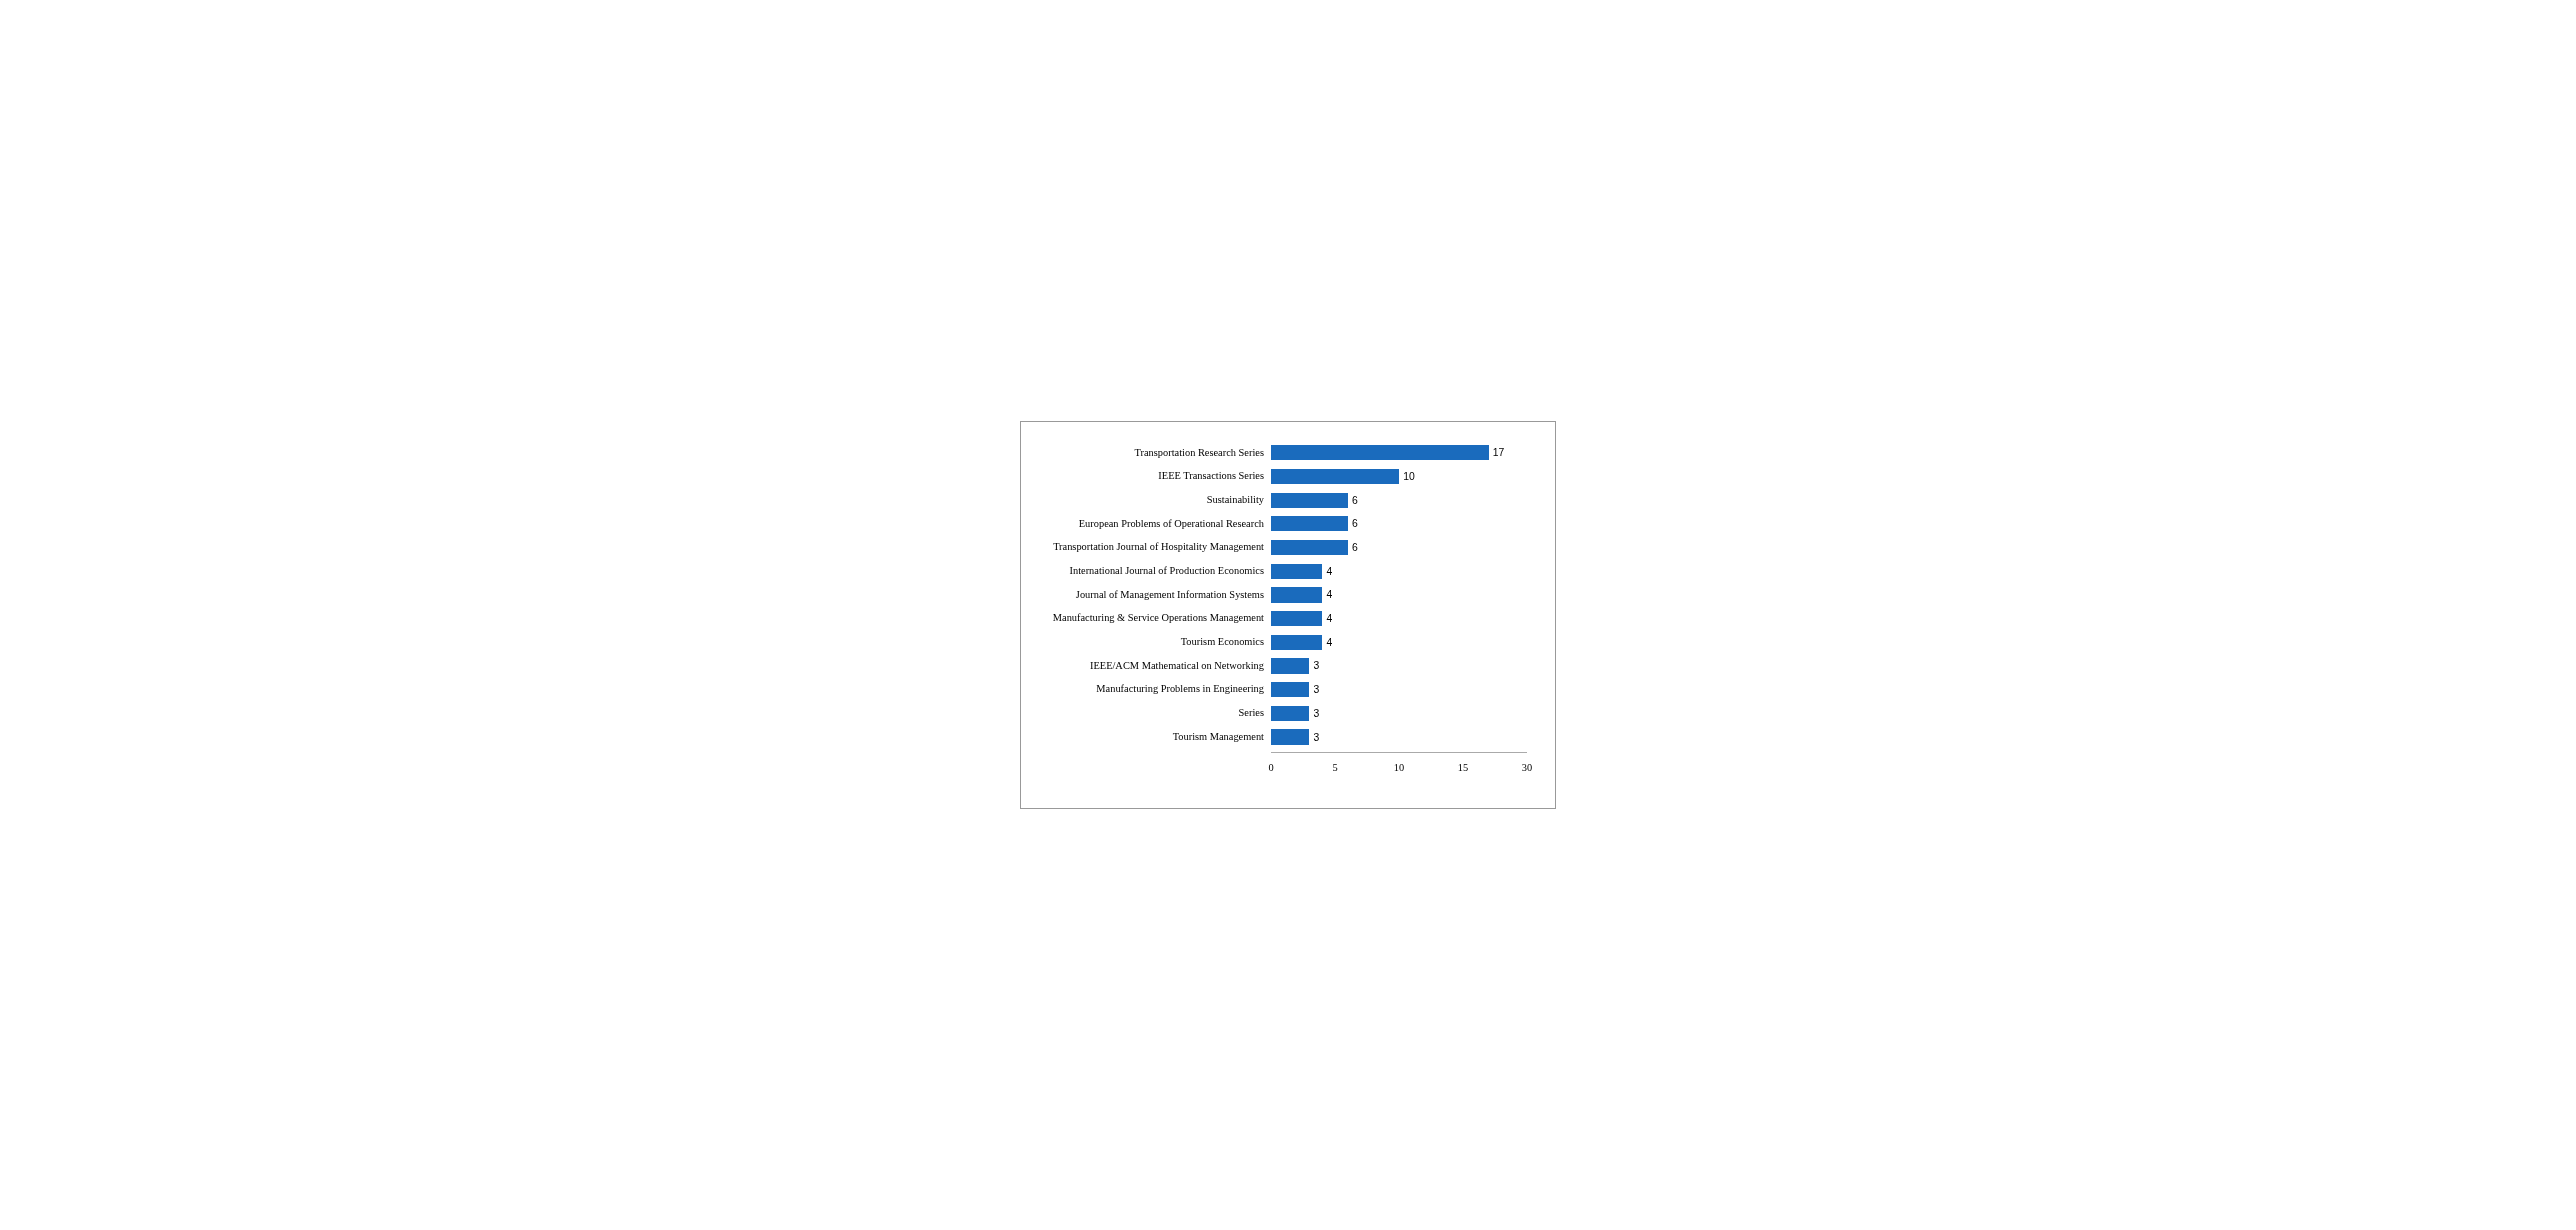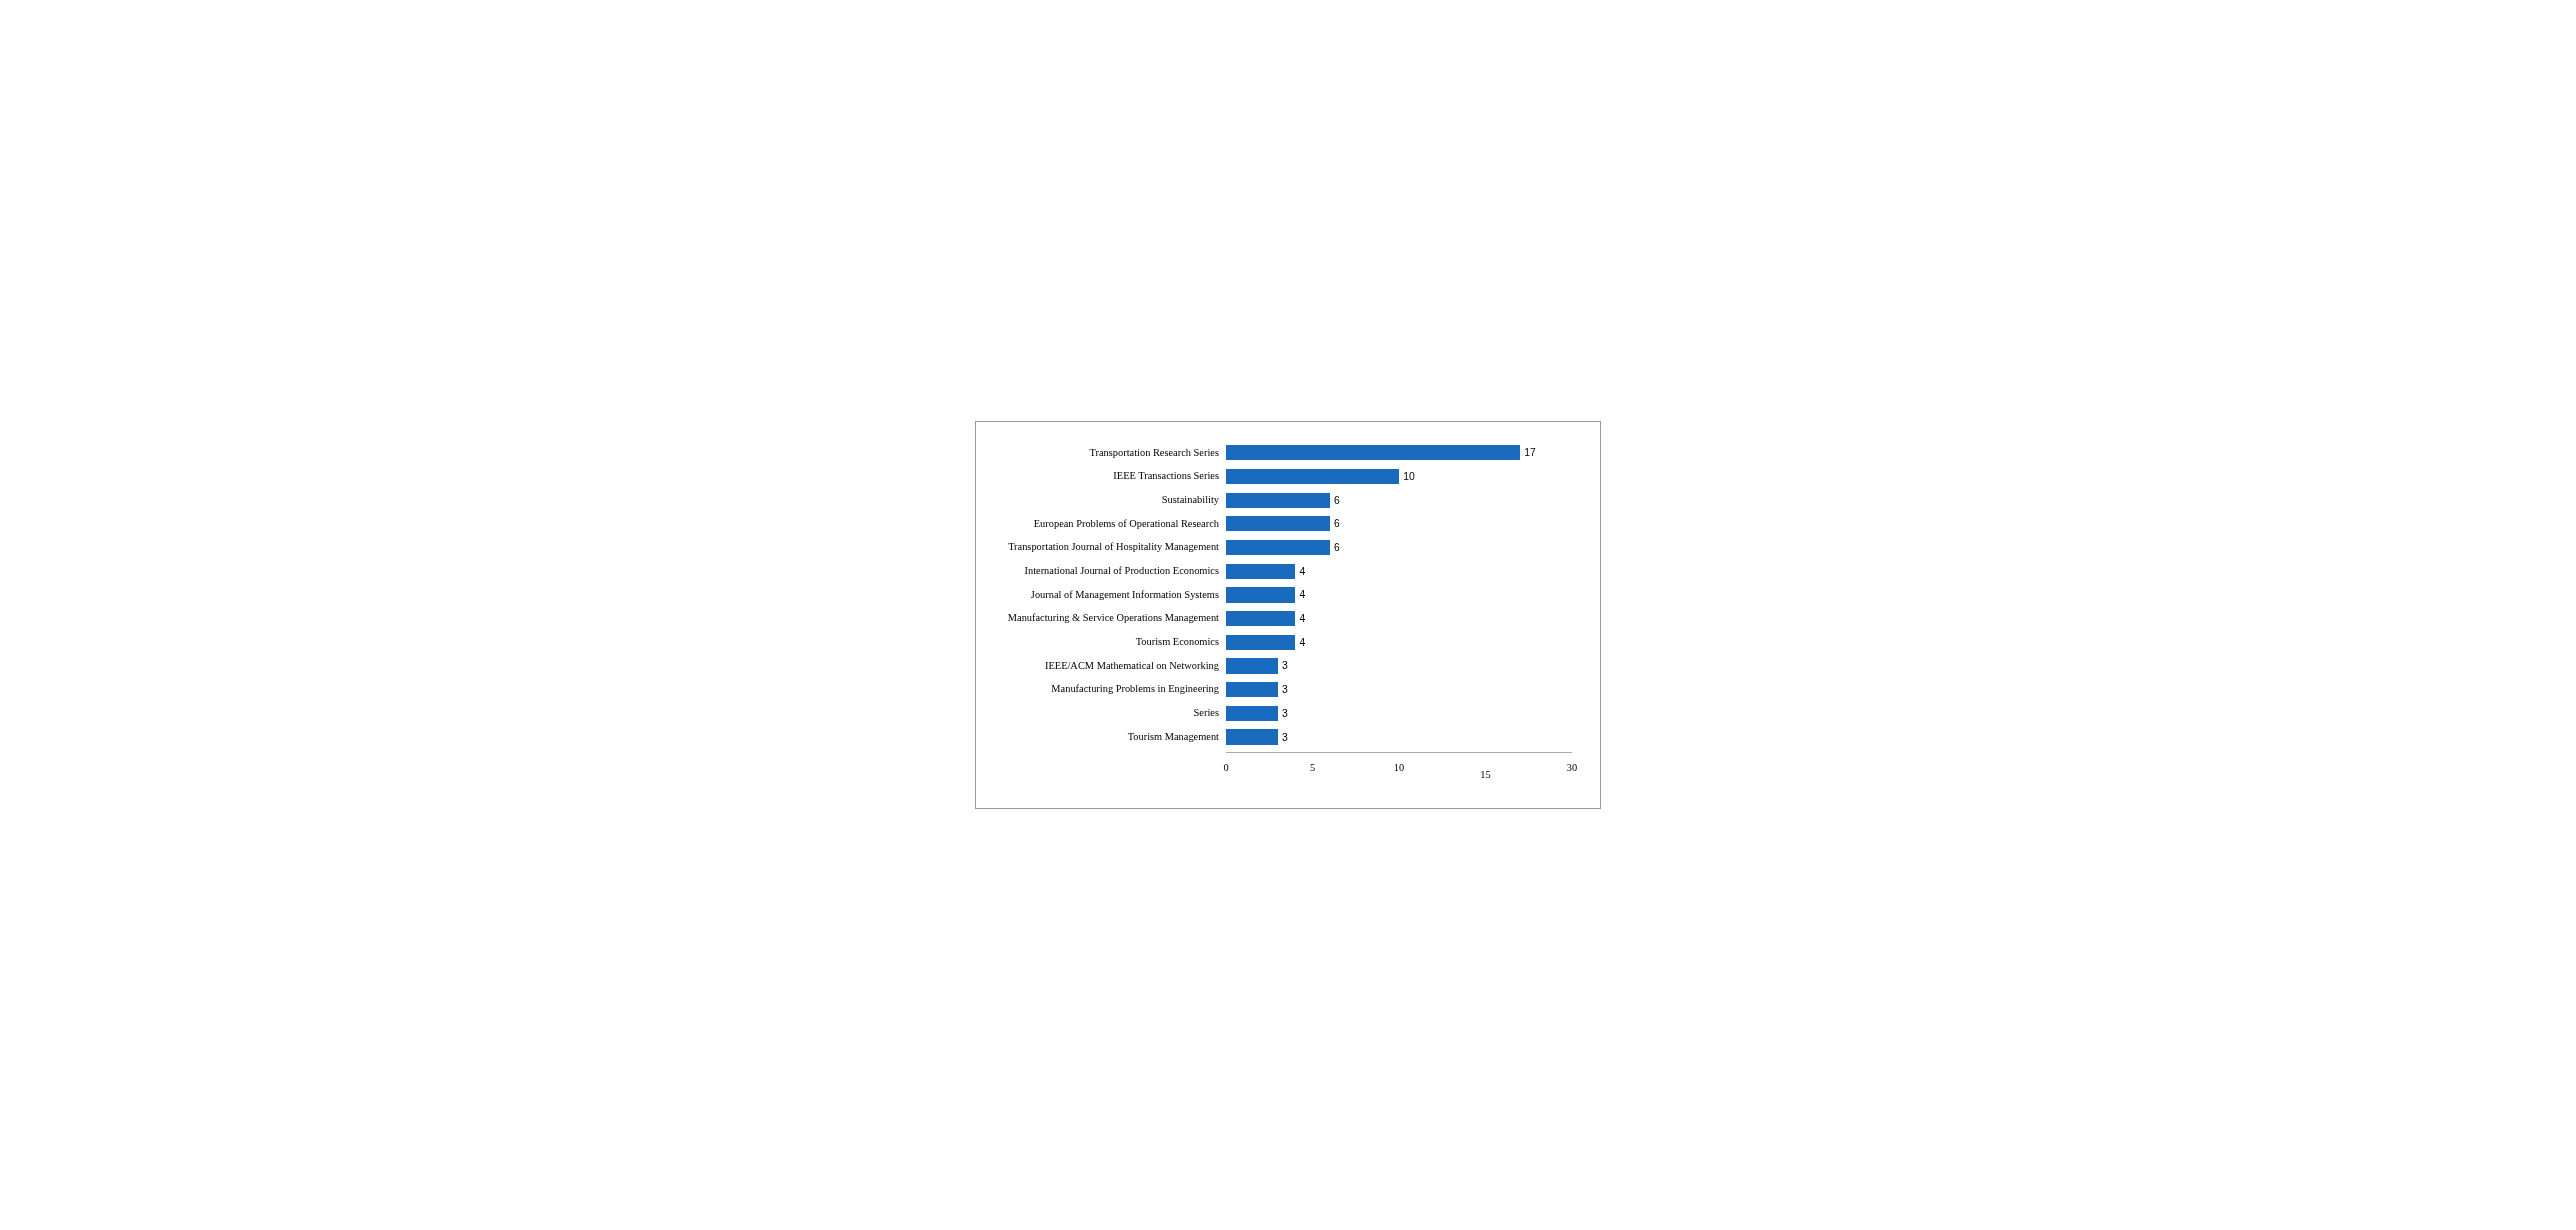--- a/index.html
+++ b/index.html
@@ -11,21 +11,21 @@
       align-items: center;
       justify-content: center;
       min-height: 100vh;
       padding: 14px;
     }
 
     .chart-container {
       background: #fff;
       border: 1px solid #999;
       padding: 21px 28px 28px 14px;
-      width: 626px;
+      width: 536px;
     }
 
     .chart-area {
       display: flex;
       flex-direction: column;
       gap: 0;
     }
 
     .bar-row {
       display: flex;
@@ -186,18 +186,18 @@
           <span class="bar-value">3</span>
         </div>
       </div>
     </div>
   <div class="x-axis-line"></div>
   <div class="x-axis" id="x-axis">
   <div class="x-axis-inner">
         <span class="x-tick" style="left: 0%;">0</span>
         <span class="x-tick" style="left: 25%;">5</span>
         <span class="x-tick" style="left: 50%;">10</span>
-        <span class="x-tick" style="left: 75%; margin-top: 7px;">15</span>
+        <span class="x-tick" style="left: 75%;">15</span>
         <span class="x-tick" style="left: 100%;">30</span>
       </div>
     </div>
 </div>
 
 
 </body></html>

